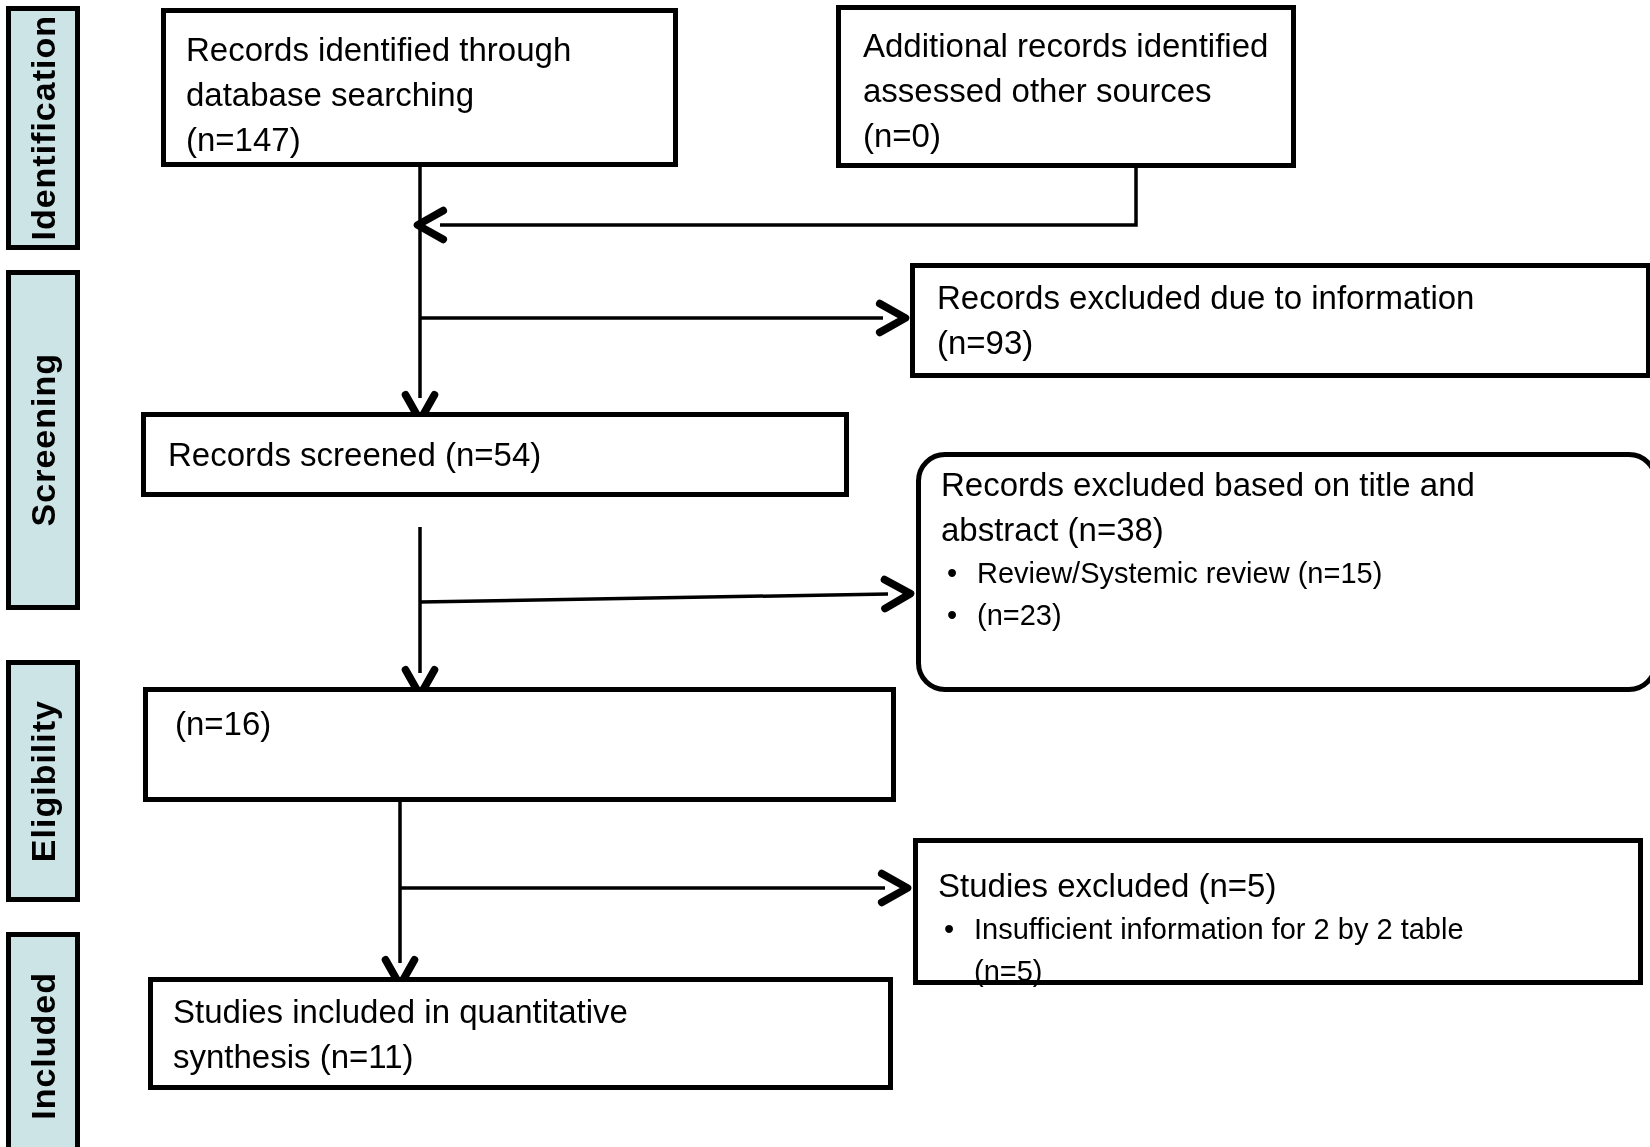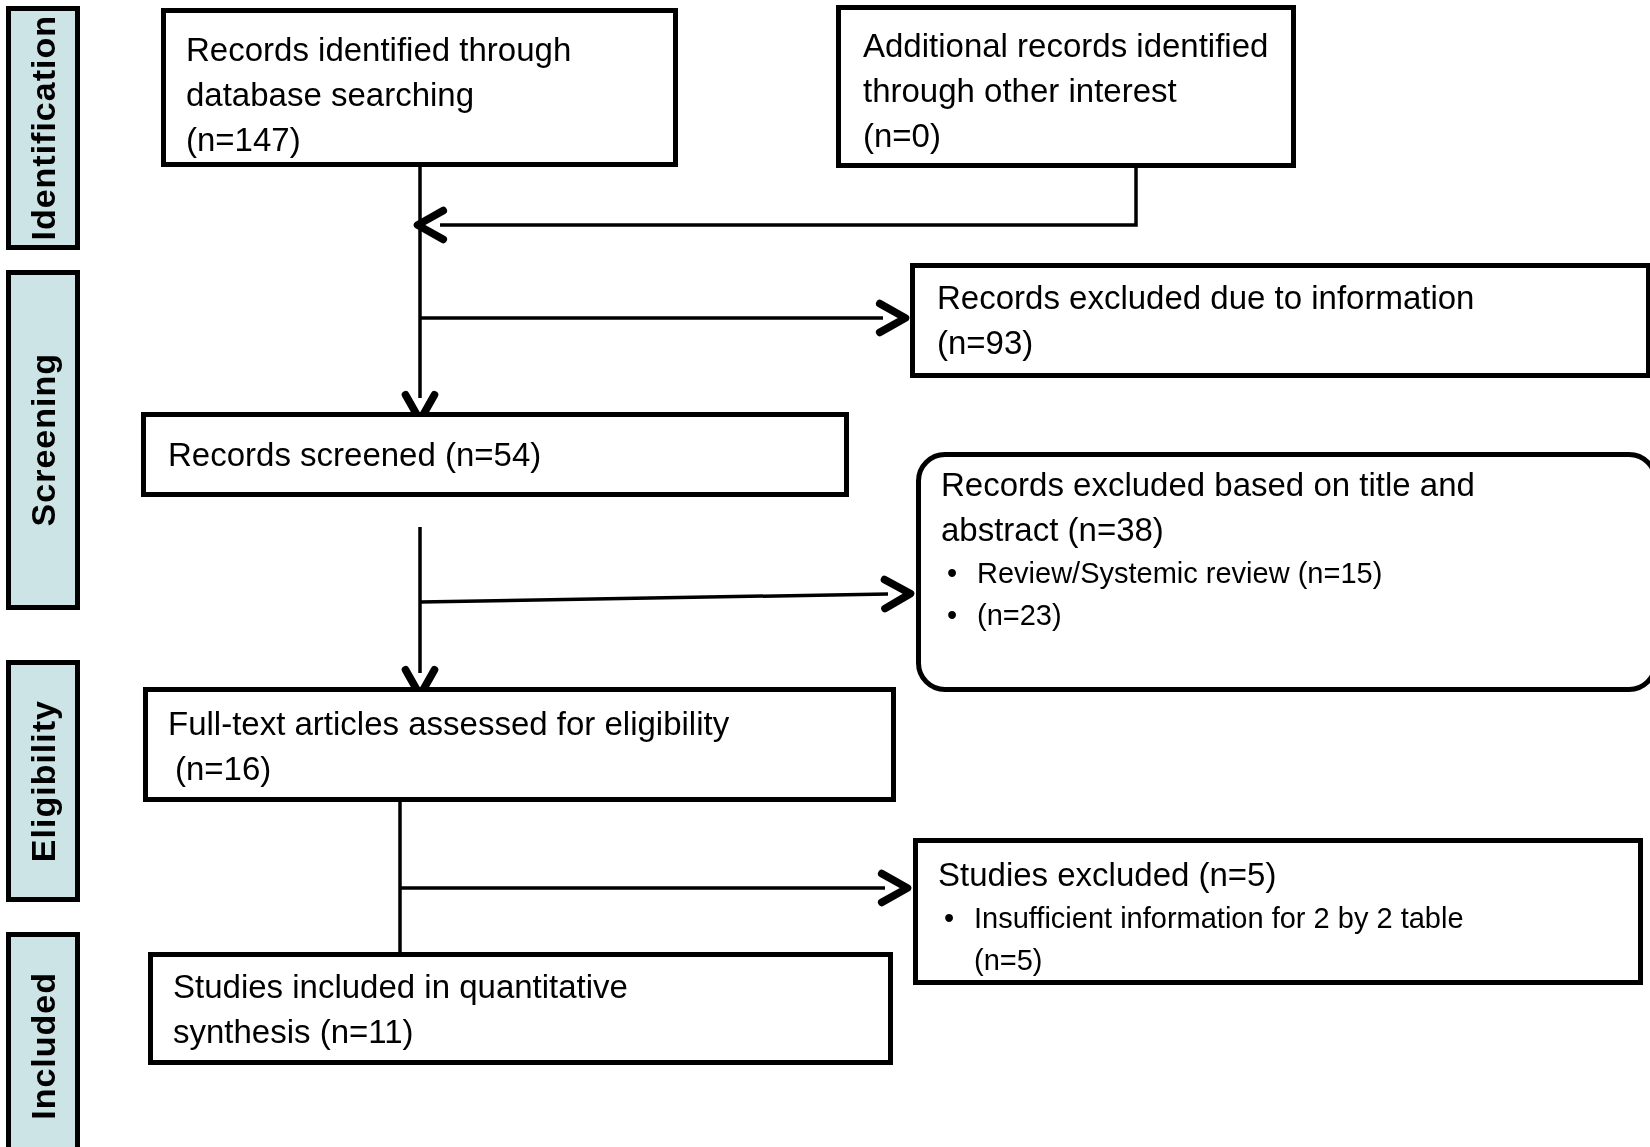--- a/index.html
+++ b/index.html
@@ -60,22 +60,22 @@
   }
   .box .line { white-space: nowrap; }
 
   .box-a { left: 148px; top: 8px;   width: 517px; height: 159px; padding: 14px 10px 0 20px; }
   .box-b { left: 823px; top: 5px;   width: 460px; height: 163px; padding: 13px 10px 0 22px; }
   .box-c { left: 897px; top: 263px; width: 741px; height: 115px; padding: 7px 10px 0 22px; }
   .box-d { left: 128px; top: 412px; width: 708px; height: 85px; padding: 0 0 0 22px;
            display: flex; align-items: center; }
   .box-e { left: 903px; top: 452px; width: 742px; height: 240px; padding: 5px 8px 0 20px; border-radius: 29px; }
   .box-f { left: 130px; top: 687px; width: 753px; height: 115px; padding: 9px 10px 0 20px; }
-  .box-g { left: 900px; top: 838px; width: 730px; height: 147px; padding: 9px 8px 0 20px; }
-  .box-h { left: 135px; top: 952px; width: 745px; height: 113px; padding: 7px 10px 0 20px; }
+  .box-g { left: 900px; top: 838px; width: 730px; height: 147px; padding: 20px 8px 0 20px; }
+  .box-h { left: 135px; top: 977px; width: 745px; height: 113px; padding: 7px 10px 0 20px; }
 
   .indent-sm { padding-left: 7px; }
 
   .bullet {
     display: flex;
     align-items: flex-start;
     font-size: 29px;
     line-height: 42px;
   }
   .bullet .dot {
@@ -123,21 +123,21 @@
   </div>
 
   <div class="box box-a">
     <div class="line">Records identified through</div>
     <div class="line">database searching</div>
     <div class="line">(n=147)</div>
   </div>
 
   <div class="box box-b">
     <div class="line">Additional records identified</div>
-    <div class="line">through other interest</div>
+    <div class="line">assessed other sources</div>
     <div class="line">(n=0)</div>
   </div>
 
   <div class="box box-c">
     <div class="line">Records excluded due to information</div>
     <div class="line">(n=93)</div>
   </div>
 
   <div class="box box-d">
     <div class="line">Records screened (n=54)</div>
@@ -154,21 +154,20 @@
     </div>
     <div class="bullet">
       <span class="dot">•</span>
       <span class="btext">
         <span class="bline">(n=23)</span>
       </span>
     </div>
   </div>
 
   <div class="box box-f">
-    <div class="line">Full-text articles assessed for eligibility</div>
     <div class="line indent-sm">(n=16)</div>
   </div>
 
   <div class="box box-g">
     <div class="line">Studies excluded (n=5)</div>
     <div class="bullet">
       <span class="dot">•</span>
       <span class="btext">
         <span class="bline">Insufficient information for 2 by 2 table</span>
         <span class="bline">(n=5)</span>

